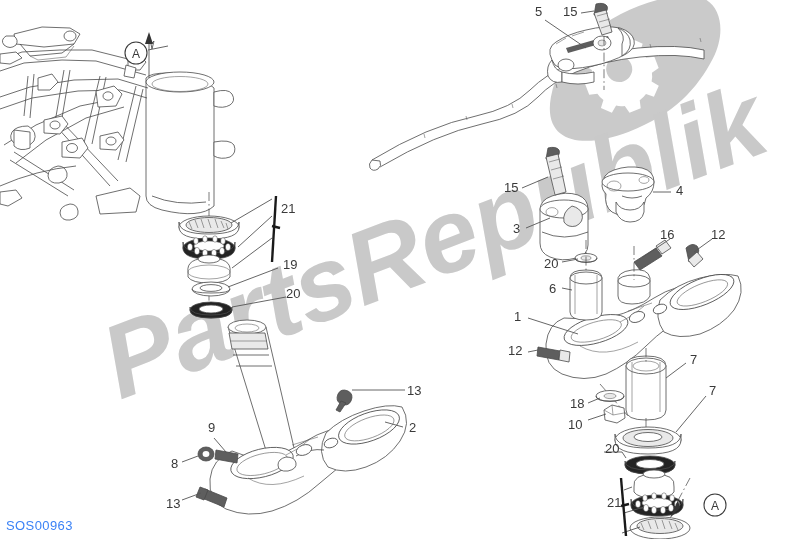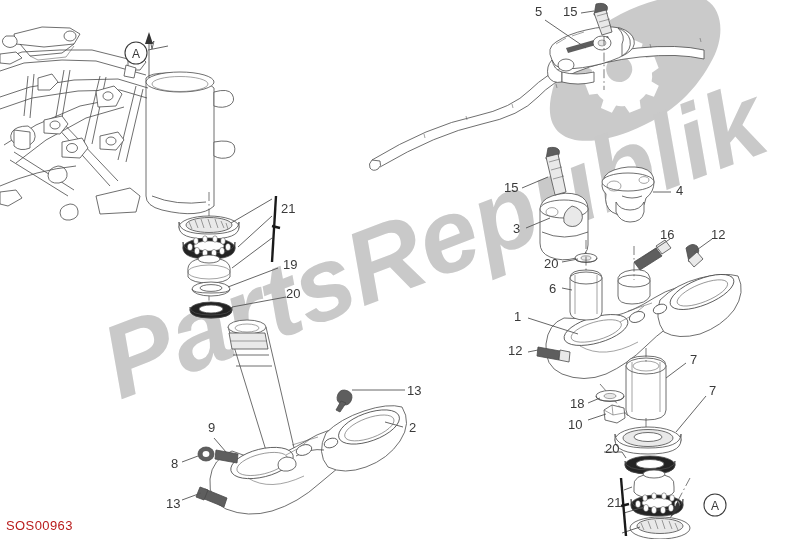--- a/index.html
+++ b/index.html
@@ -35,21 +35,21 @@
     line-height: 1;
     white-space: nowrap;
     user-select: none;
   }
   #doc-code {
     position: absolute;
     left: 6px; bottom: 6px;
     font-family: "Liberation Sans", sans-serif;
     font-size: 13px;
     letter-spacing: 0.4px;
-    color: #b91c1c;
+    color: #3b82f6;
   }
   svg { display: block; overflow: visible; }
   .ln  { fill: none; stroke: #4a4a4a; stroke-width: 0.8; }
   .thin{ fill: none; stroke: #666; stroke-width: 0.6; }
   .lead{ fill: none; stroke: #555; stroke-width: 0.9; }
   .brk { fill: none; stroke: #1a1a1a; stroke-width: 2.4; stroke-linejoin: round; }
   .ctr { fill: none; stroke: #444; stroke-width: 0.7; stroke-dasharray: 9 3 1.6 3; }
   .fillw { fill: #ffffff; }
   .fillg { fill: #e9e9e9; }
   .filld { fill: #5e5e5e; }

